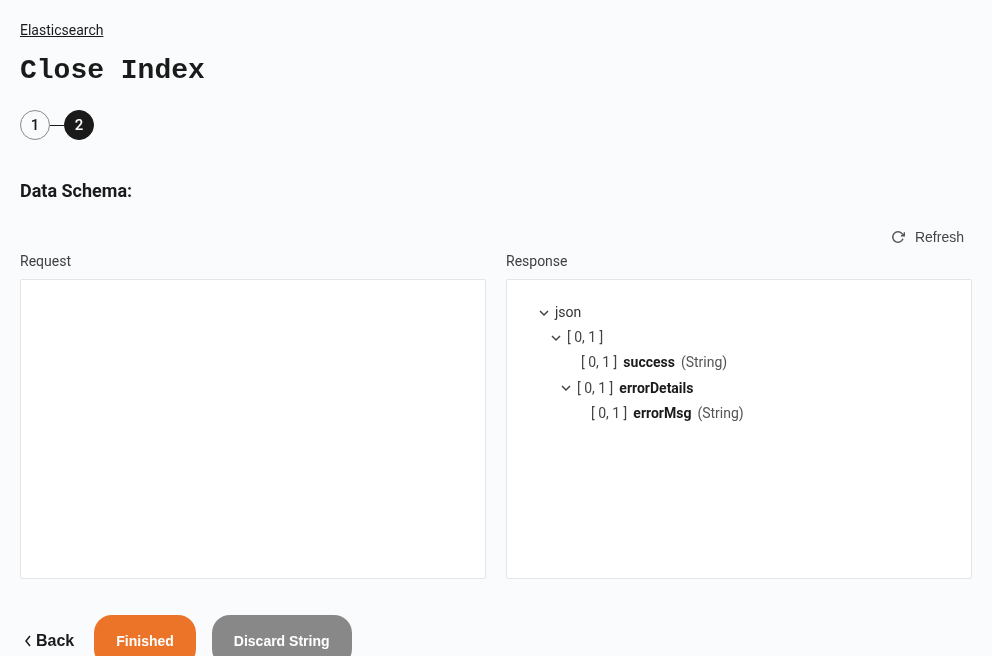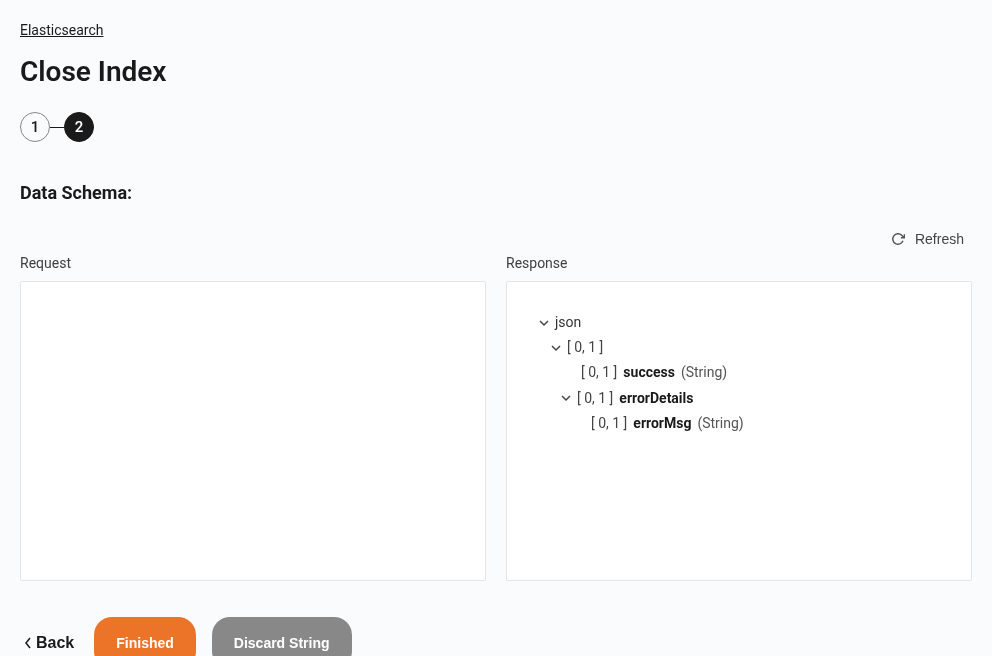--- a/index.html
+++ b/index.html
@@ -21,20 +21,21 @@
     .breadcrumb a {
       color: #1a1a1a;
       text-decoration: underline;
       font-size: 14px;
     }
     .page-title {
       font-size: 28px;
       font-weight: 600;
       color: #1a1a1a;
       margin-bottom: 24px;
+      font-family: Liberation Mono, monospace;
     }
     .stepper {
       display: flex;
       align-items: center;
       margin-bottom: 40px;
     }
     .step {
       width: 30px;
       height: 30px;
       border-radius: 50%;
@@ -97,21 +98,21 @@
     .panel-label {
       font-size: 14px;
       color: #404040;
       margin-bottom: 10px;
     }
     .panel {
       background: #fff;
       border: 1px solid #e5e5e5;
       border-radius: 2px;
       height: 300px;
-      padding: 28px 20px;
+      padding: 20px 20px;
       overflow: auto;
     }
     .tree {
       font-size: 14px;
       color: #333;
       line-height: 1.8;
     }
     .tree-row {
       display: flex;
       align-items: center;

